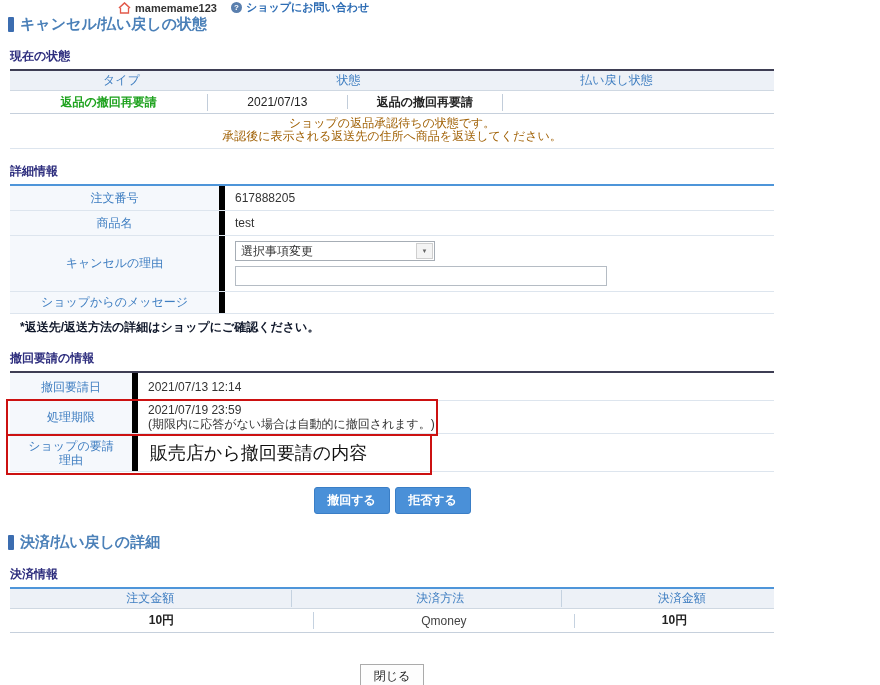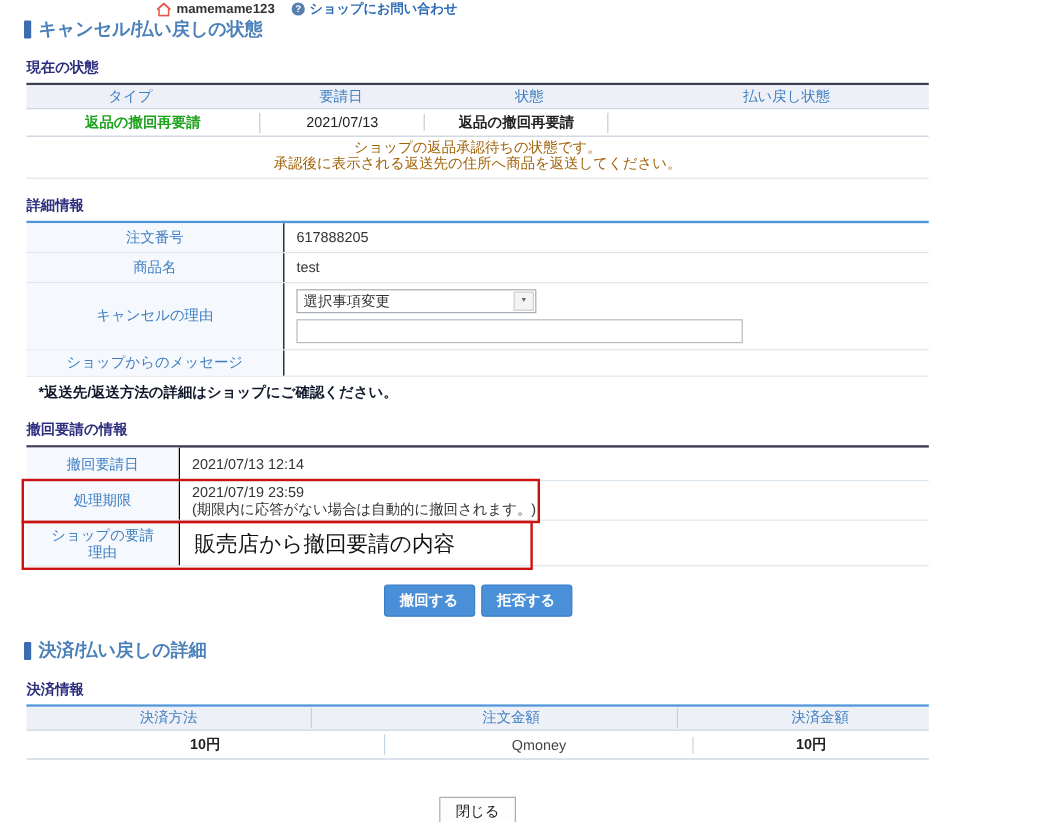--- a/index.html
+++ b/index.html
@@ -1,17 +1,17 @@
 <!DOCTYPE html>
 <html><head>
 <meta charset="utf-8">
 <style>
   * { box-sizing: border-box; }
   body { margin: 0; background: #fff; font-family: "Liberation Sans", "DejaVu Sans", sans-serif; }
-  #page { position: relative; width: 784px; height: 685px; background: #fff; overflow: hidden; padding-left: 12px; }
+  #page { position: relative; width: 784px; height: 685px; background: #fff; overflow: hidden; }
 
   
   .topbar { display: flex; align-items: center; gap: 14px; padding: 1px 0 0 118px; height: 14px; font-size: 11px; font-weight: bold; }
   .user-block, .contact-block { display: flex; align-items: center; gap: 4px; }
   .user-block { color: #333; }
   .contact-block { color: #2e6db4; cursor: pointer; }
   .help-icon { width: 11px; height: 11px; border-radius: 50%; background: #5a7fae; color: #fff; font-size: 8px; font-weight: bold; display: inline-flex; align-items: center; justify-content: center; }
 
   
   .page-title { display: flex; align-items: center; gap: 6px; margin-left: 8px; height: 20px; color: #4b80b8; font-size: 15px; font-weight: bold; }
@@ -29,21 +29,21 @@
   .drow .c { text-align: center; }
   .c1 { width: 223px; } .c2 { width: 157px; } .c3 { width: 175px; } .c4 { width: 305px; }
   .vline { border-right: 1px solid #c2cdda; }
   .green { color: #1ea21e; font-weight: bold; }
   .bold-dark { font-weight: bold; color: #222; }
 
   .caption { margin: 0 10px; padding: 3px 0 5px 0; text-align: center; font-size: 12px; line-height: 13px; color: #a16207; border-bottom: 1px solid #dde5ee; }
 
   
   .lv-row { display: flex; border-bottom: 1px solid #dde5ee; }
-  .label-cell { background: #f5f8fc; color: #3f7ec1; display: flex; align-items: center; justify-content: center; text-align: center; border-right: 1px solid #000000; }
+  .label-cell { background: #f5f8fc; color: #3f7ec1; display: flex; align-items: center; justify-content: center; text-align: center; border-right: 6px solid #000000; }
   .value-cell { flex: 1; display: flex; align-items: center; padding-left: 10px; color: #333; }
   .details .label-cell { width: 215px; }
   .r25 { height: 25px; } .r22 { height: 22px; } .r56 { height: 56px; }
 
   .reason-stack { flex-direction: column; align-items: flex-start; justify-content: center; gap: 5px; }
   .select { width: 200px; height: 20px; background: #fff; border: 1px solid #a6adb5; display: flex; align-items: center; justify-content: space-between; padding-left: 5px; font-size: 12px; color: #333; cursor: pointer; }
   .select-arrow { width: 17px; height: 16px; margin-right: 1px; background: #f4f4f4; border: 1px solid #cfcfcf; color: #666; font-size: 6px; display: flex; align-items: center; justify-content: center; }
   .text-input { width: 372px; height: 20px; border: 1px solid #b5bcc4; background: #fff; font-size: 12px; padding: 0 4px; }
 
   .red-note { margin: 5px 10px 0 20px; color: #0f172a; font-size: 12px; font-weight: bold; }
@@ -96,21 +96,20 @@
 
   <div class="page-title">
     <span class="title-bar"></span>
     <span>キャンセル/払い戻しの状態</span>
   </div>
 
   <div class="section-heading">現在の状態</div>
   <div class="tbl top-dark">
     <div class="hrow">
       <div class="c c1">タイプ</div>
-      <div class="c c2">要請日</div>
       <div class="c c3">状態</div>
       <div class="c c4">払い戻し状態</div>
     </div>
     <div class="drow">
       <div class="c c1 vline green">返品の撤回再要請</div>
       <div class="c c2 vline">2021/07/13</div>
       <div class="c c3 vline bold-dark">返品の撤回再要請</div>
       <div class="c c4"></div>
     </div>
   </div>
@@ -178,22 +177,22 @@
     <button class="btn-blue">拒否する</button>
   </div>
 
   <div class="page-title payment-title">
     <span class="title-bar"></span>
     <span>決済/払い戻しの詳細</span>
   </div>
   <div class="section-heading">決済情報</div>
   <div class="tbl top-blue pay">
     <div class="hrow">
+      <div class="c p1 vline">注文金額</div>
       <div class="c p2 vline">決済方法</div>
-      <div class="c p1 vline">注文金額</div>
       <div class="c p3">決済金額</div>
     </div>
     <div class="drow">
       <div class="c p1 vline bold-dark">10円</div>
       <div class="c p2 vline qmoney">Qmoney</div>
       <div class="c p3 bold-dark">10円</div>
     </div>
   </div>
 
   <div class="close-row">

